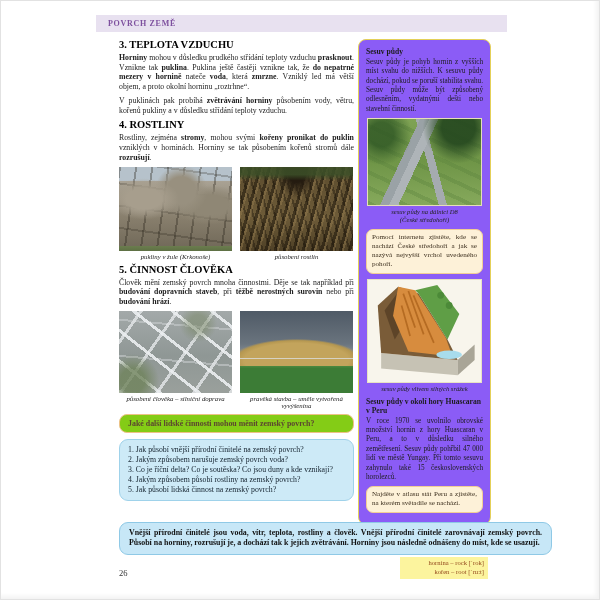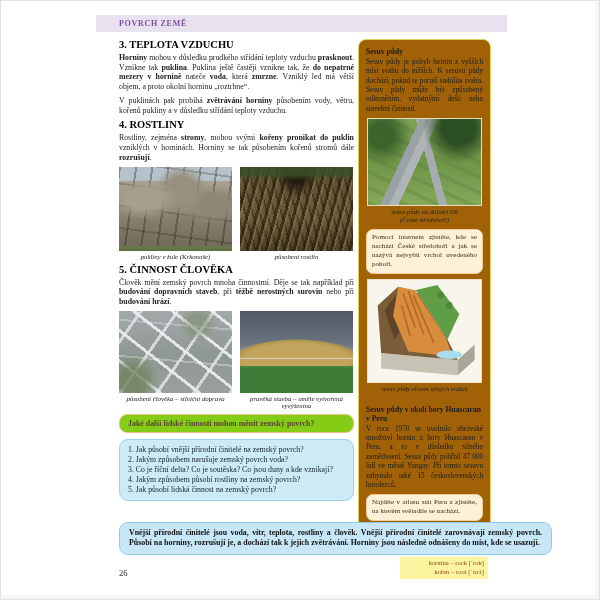--- a/index.html
+++ b/index.html
@@ -10,21 +10,21 @@
     background:#ffffff; border:1px solid #e2e2e2;
     box-shadow: inset -3px -3px 4px rgba(0,0,0,0.05);
     overflow:hidden;
   }
   
   .header-band {
     position:absolute; left:95px; top:14px; width:411px; height:17px;
     background:#e8e1f0; display:flex; align-items:center;
   }
   .header-band span {
-    margin-left:23px; font-size:8px; font-weight:bold; letter-spacing:0.7px;
+    margin-left:12px; font-size:8px; font-weight:bold; letter-spacing:0.7px;
     color:#7d4f9e; font-family:"Liberation Serif", serif;
   }
   
   .main-col { position:absolute; left:118px; top:38px; width:235px; color:#1c1c1c; }
   .main-col h2 { font-size:10.5px; font-weight:bold; margin:4px 0 3px; color:#000; }
   .main-col h2:first-child { margin-top:0; }
   .main-col p { font-size:7.8px; line-height:1.25; text-align:justify; margin:0 0 4px; }
   .b { font-weight:bold; }
   .figrow { display:flex; gap:8px; margin:2px 0 3px; }
   .figrow figure { width:113px; }
@@ -77,21 +77,21 @@
   }
   .summary-box {
     position:absolute; left:118px; top:521px; width:433px;
     background:#c7e7f7; border:1px solid #8fc9e6; border-radius:9px;
     padding:5px 9px; font-size:7.9px; font-weight:bold; line-height:1.3;
     text-align:justify; color:#111;
   }
   
   .sidebar {
     position:absolute; left:357px; top:38px; width:133px; min-height:477px;
-    background:#a16207; border:1.5px solid #e4d058; border-radius:8px;
+    background:#8b5cf6; border:1.5px solid #e4d058; border-radius:8px;
     padding:7px 7px 6px; color:#1c1c1c;
   }
   .sidebar h3 { font-size:7.6px; font-weight:bold; margin:0 0 2px; }
   .sidebar p { font-size:7.2px; line-height:1.3; text-align:justify; margin:0 0 3px; }
   .sidebar figcaption { font-size:6.6px; margin-top:2px; line-height:1.25; }
   .task-box {
     margin:4px 0 5px; background:#fdf1d8; border:1px solid #f2cd96; border-radius:7px;
     padding:3px 5px; font-size:7.1px; line-height:1.3; text-align:justify; color:#3c2f1e;
   }
   .diagram-wrap { background:#f8f5ec; border:1px solid #e9e2c4; margin:3px auto 0; width:115px; height:104px; }
@@ -177,21 +177,21 @@
         <polygon points="34,8 54,12 90,68 98,90 46,84 28,42" fill="#d78c3e"></polygon>
         <path d="M40,16 L54,56 M46,13 L64,64 M52,18 L76,74 M38,30 L48,66" stroke="#b56b22" stroke-width="2" fill="none"></path>
         <polygon points="54,12 80,6 106,40 92,70 58,16" fill="#5f9e46"></polygon>
         <circle cx="84" cy="18" r="4" fill="#4c8a38"></circle>
         <circle cx="94" cy="30" r="4" fill="#4c8a38"></circle>
         <ellipse cx="94" cy="88" rx="15" ry="5" fill="#a8dcec"></ellipse>
       </svg>
     </div>
     <figcaption style="font-style:italic; text-align:center;">sesuv půdy vlivem silných srážek</figcaption>
 
-    <h3 style="margin-top:12px;">Sesuv půdy v okolí hory Huascaran v Peru</h3>
+    <h3 style="margin-top:4px;">Sesuv půdy v okolí hory Huascaran v Peru</h3>
     <p>V roce 1970 se uvolnilo obrovské množství hornin z hory Huascaran v Peru, a to v důsledku silného zemětřesení. Sesuv půdy pohřbil 47 000 lidí ve městě Yungay. Při tomto sesuvu zahynulo také 15 československých horolezců.</p>
 
     <div class="task-box">Najděte v atlasu stát Peru a zjistěte, na kterém světadíle se nachází.</div>
   </div>
 
   <div class="summary-box">Vnější přírodní činitelé jsou voda, vítr, teplota, rostliny a člověk. Vnější přírodní činitelé zarovnávají zemský povrch. Působí na horniny, rozrušují je, a dochází tak k jejich zvětrávání. Horniny jsou následně odnášeny do míst, kde se usazují.</div>
 
   <div class="page-number">26</div>
 
   <div class="vocab-box">

